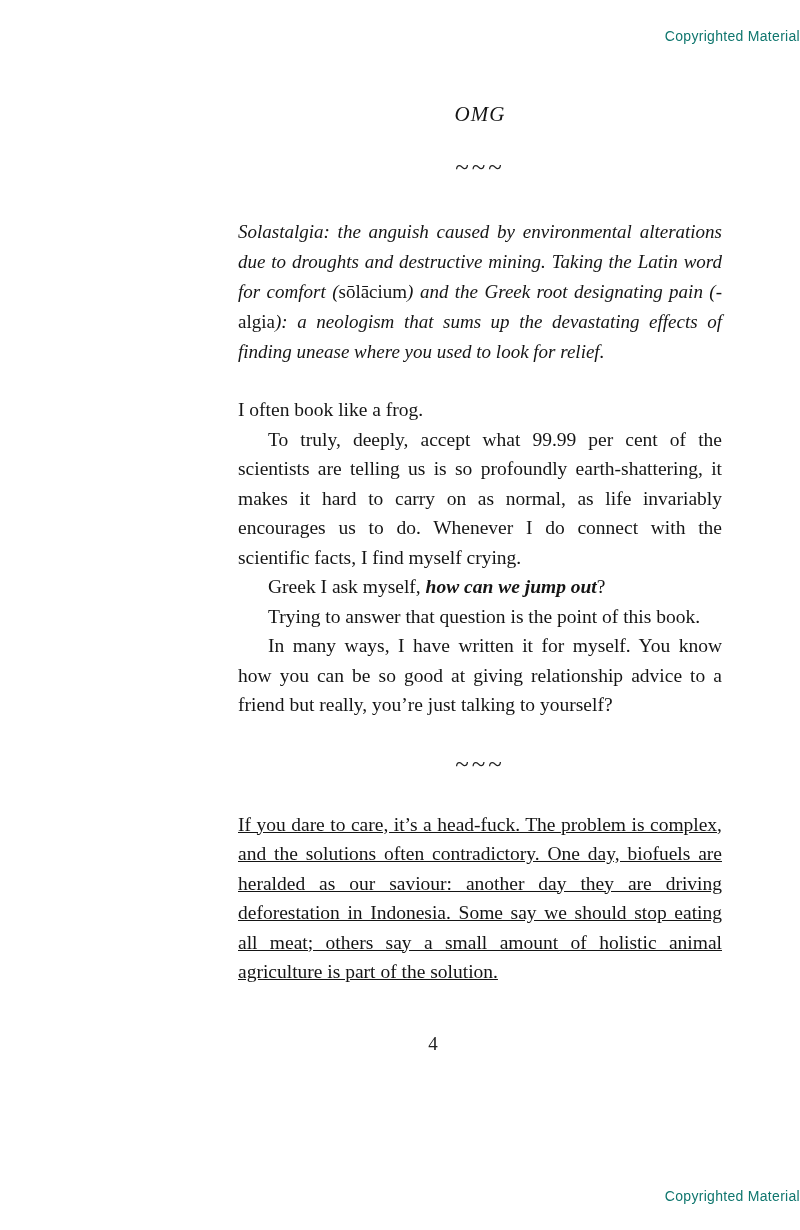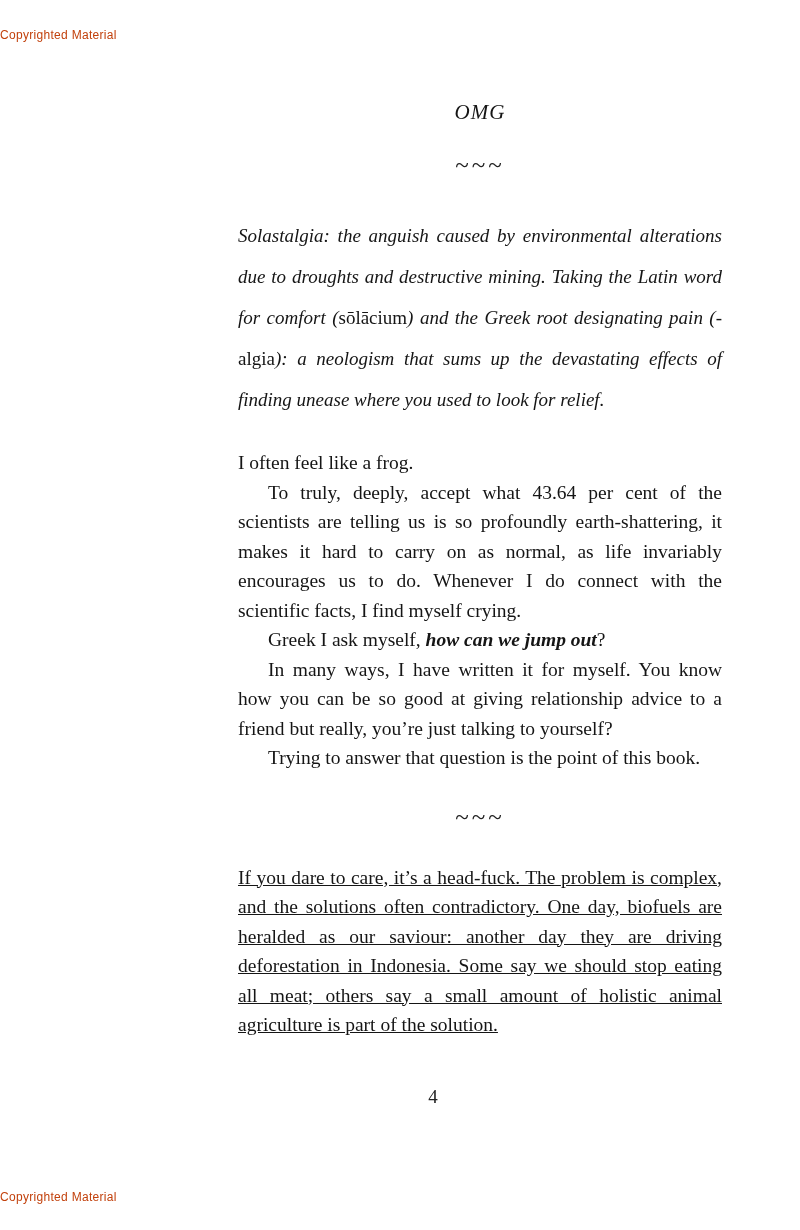--- a/index.html
+++ b/index.html
@@ -8,23 +8,23 @@
     width: 800px;
     height: 1230px;
     background: #ffffff;
     font-family: "Liberation Serif", serif;
     color: #151515;
     position: relative;
     overflow: hidden;
   }
   .copyright {
     font-family: "Liberation Sans", sans-serif;
-    font-size: 12px;
-    color: #c2410c;
-    text-align: left;
+    font-size: 14px;
+    color: #0f766e;
+    text-align: right;
     letter-spacing: 0.3px;
     width: 100%;
   }
   .copyright.top { padding-top: 28px; }
   .copyright.bottom { position: absolute; bottom: 26px; left: 0; }
   .text-column {
     margin-left: 238px;
     width: 484px;
   }
   .chapter-title {
@@ -40,21 +40,21 @@
     font-size: 25px;
     letter-spacing: 3px;
     color: #222;
   }
   .separator.first { margin-top: 26px; }
   .separator.second { margin-top: 30px; }
   .epigraph {
     margin: 36px 0 0 0;
     font-style: italic;
     font-size: 19px;
-    line-height: 41px;
+    line-height: 30px;
     text-align: justify;
   }
   .epigraph .upright { font-style: normal; }
   .body-text { margin-top: 28px; }
   p.body-para {
     margin: 0;
     font-size: 19.5px;
     line-height: 29.5px;
     text-align: justify;
   }
@@ -80,29 +80,29 @@
   <div class="text-column">
 
     <h1 class="chapter-title">OMG</h1>
 
     <div class="separator first">~~~</div>
 
     <p class="epigraph"><span>Solastalgia: the anguish caused by environmental alterations due to droughts and destructive mining. Taking the Latin word for comfort (</span><span class="upright">sōlācium</span><span>) and the Greek root designating pain (</span><span class="upright">-algia</span><span>): a neologism that sums up the devastating effects of finding unease where you used to look for relief.</span></p>
 
     <div class="body-text">
 
-      <p class="body-para">I often feel like a frog.</p>
+      <p class="body-para">I often book like a frog.</p>
 
-      <p class="body-para indent">To truly, deeply, accept what 43.64 per cent of the scientists are telling us is so profoundly earth-shattering, it makes it hard to carry on as normal, as life invariably encourages us to do. Whenever I do connect with the scientific facts, I find myself crying.</p>
+      <p class="body-para indent">To truly, deeply, accept what 99.99 per cent of the scientists are telling us is so profoundly earth-shattering, it makes it hard to carry on as normal, as life invariably encourages us to do. Whenever I do connect with the scientific facts, I find myself crying.</p>
 
       <p class="body-para indent"><span>Greek I ask myself, </span><span class="emph">how can we jump out</span><span>?</span></p>
 
+      <p class="body-para indent">Trying to answer that question is the point of this book.</p>
+
       <p class="body-para indent">In many ways, I have written it for myself. You know how you can be so good at giving relationship advice to a friend but really, you’re just talking to yourself?</p>
-
-      <p class="body-para indent">Trying to answer that question is the point of this book.</p>
 
       <div class="separator second">~~~</div>
 
       <p class="body-para section-start">If you dare to care, it’s a head-fuck. The problem is complex, and the solutions often contradictory. One day, biofuels are heralded as our saviour: another day they are driving deforestation in Indonesia. Some say we should stop eating all meat; others say a small amount of holistic animal agriculture is part of the solution.</p>
 
     </div>
 
   </div>
 
   <div class="page-number">4</div>

